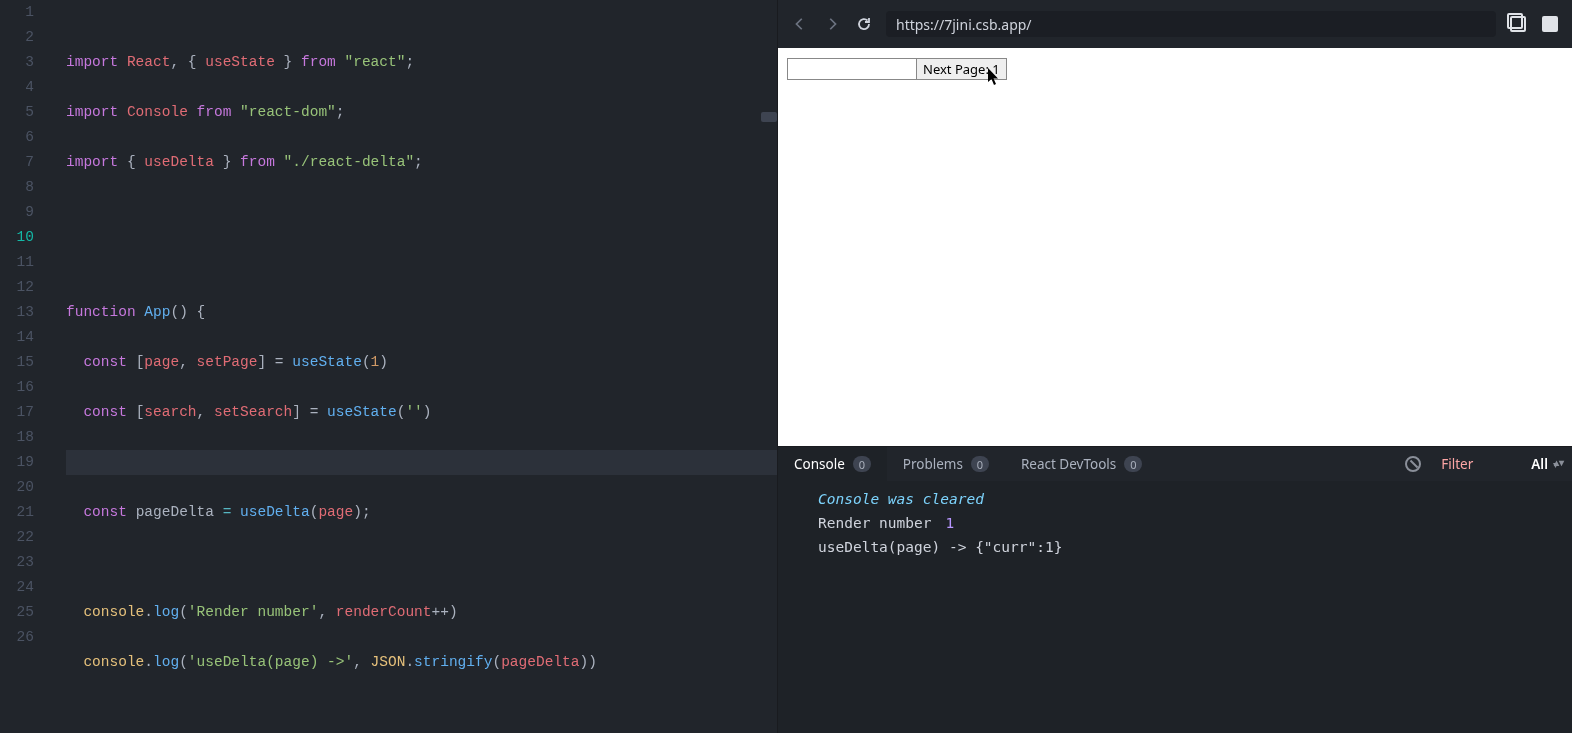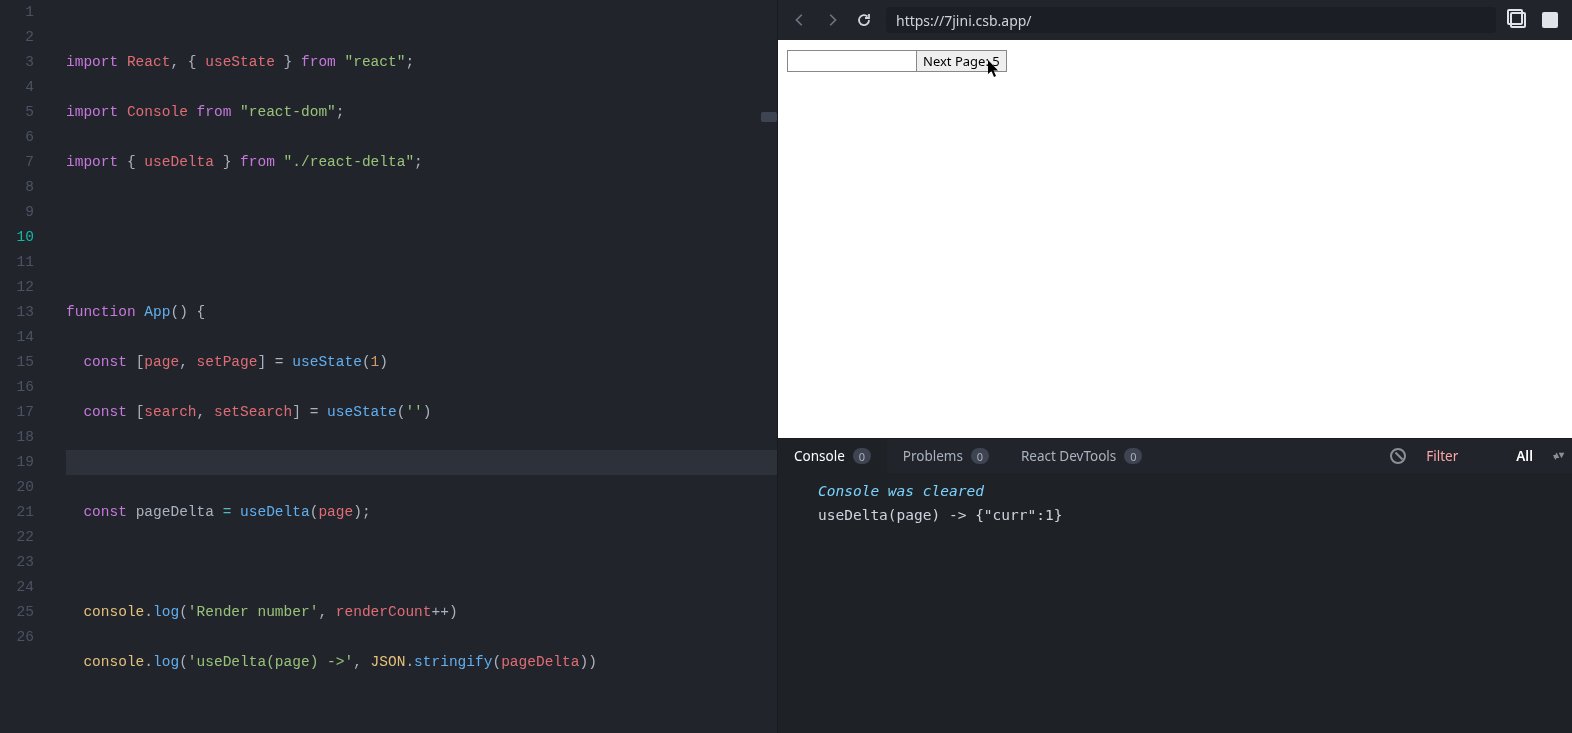--- a/index.html
+++ b/index.html
@@ -23,21 +23,21 @@
   .tok-fn   { color:#61afef; }
   .tok-op   { color:#56b6c2; }
   .tok-plain{ color:#abb2bf; }
   .mini-thumb { position:absolute; right:0; top:112px; width:16px; height:10px; background:#3e4451; border-radius:2px; }
 
   
   .vdiv { width:1px; background:#191b1f; }
 
   
   .browser { flex:1; height:100%; display:flex; flex-direction:column; background:#1e2227; }
-  .urlbar { height:40px; display:flex; align-items:center; gap:12px; padding:0 12px; background:#21252b; }
+  .urlbar { height:48px; display:flex; align-items:center; gap:12px; padding:0 12px; background:#21252b; }
   .ib { width:20px; height:20px; display:flex; align-items:center; justify-content:center; color:#cfd3dc; }
   .ib.dim { color:#6c7380; }
   .urlfield { flex:1; height:26px; background:#1b1e24; border-radius:4px; display:flex; align-items:center; padding:0 10px; color:#cfd3dc; font-family:system-ui,-apple-system,sans-serif; font-size:14px; }
   .sqicon { width:16px; height:16px; border:2px solid #e0e3e8; border-radius:2px; }
   .sqicon.stack { position:relative; }
   .sqicon.stack::before { content:""; position:absolute; left:-5px; top:-5px; width:16px; height:16px; border:2px solid #e0e3e8; border-radius:2px; box-sizing:border-box; }
   .sqicon.solid { background:#e0e3e8; border:none; }
 
   .preview { flex:0 0 398px; background:#fff; position:relative; }
   .pv-frame { position:absolute; left:9px; top:10px; display:flex; align-items:stretch; }
@@ -45,21 +45,21 @@
   .pv-btn { height:22px; border:1px solid #888; background:#efefef; font-family:system-ui,sans-serif; font-size:13px; padding:0 6px; margin-left:-1px; cursor:default; }
   .cursor-arrow { position:absolute; left:210px; top:20px; width:12px; height:18px; pointer-events:none; }
 
   .devtools { flex:1; background:#1e2227; display:flex; flex-direction:column; border-top:1px solid #191b1f; }
   .dt-tabs { height:34px; display:flex; align-items:center; background:#21252b; color:#abb2bf; font-family:system-ui,sans-serif; font-size:13.5px; }
   .dt-tab { padding:0 16px; height:34px; display:flex; align-items:center; gap:8px; }
   .dt-tab.active { background:#1e2227; color:#fff; }
   .badge { min-width:18px; height:16px; padding:0 4px; border-radius:8px; background:#3e4451; color:#aab0bc; font-size:11px; display:inline-flex; align-items:center; justify-content:center; }
   .dt-spacer { flex:1; }
   .dt-filter { width:90px; color:#fca5a5; padding:0 8px; }
-  .dt-select { color:#fff; font-weight:600; padding:0 8px; display:flex; align-items:flex-start; gap:21px; }
+  .dt-select { color:#fff; font-weight:600; padding:0 8px; display:flex; align-items:flex-start; gap:6px; }
   .dt-select .chev { font-size:10px; color:#8a8f99; }
   .dt-noentry { width:16px; height:16px; border:2px solid #8a8f99; border-radius:50%; position:relative; margin:0 12px 0 6px; }
   .dt-noentry::after { content:""; position:absolute; left:2px; top:5px; width:10px; height:2px; background:#8a8f99; transform:rotate(45deg); }
   .dt-console { flex:1; padding:6px 0; font-family:Menlo,Consolas,monospace; font-size:14.5px; }
   .dt-row { padding:4px 40px; color:#cfd3dc; }
   .dt-row .num { color:#b796ff; margin-left:14px; }
   .dt-row.meta { font-style:italic; color:#7dd3fc; }
   .dt-toggle { position:absolute; right:6px; top:0; height:34px; display:flex; align-items:center; color:#8a8f99; font-size:10px; padding:0 8px;}
   .dt-tabs { position:relative; }
 </style>
@@ -153,21 +153,21 @@
           <div class="sqicon stack"></div>
         </div>
       <div class="ib">
           <div class="sqicon solid"></div>
         </div>
     </div>
 
     <div class="preview">
       <div class="pv-frame">
         <input class="pv-input" value="" style="">
-        <button class="pv-btn">Next Page: 5</button>
+        <button class="pv-btn">Next Page: 1</button>
       </div>
       <svg class="cursor-arrow" viewBox="0 0 12 18">
           <path d="M0 0 L0 14 L3.5 11 L6 17 L8 16 L5.5 10.5 L10 10.5 Z" fill="#000"></path>
         </svg>
     </div>
 
     <div class="devtools">
       <div class="dt-tabs">
         <div class="dt-tab active">
           <span>Console</span>
@@ -185,17 +185,20 @@
         <div class="dt-noentry"></div>
         <div class="dt-filter">Filter</div>
         <div class="dt-select">
           <span>All</span>
           <span class="chev">▴▾</span>
         </div>
         <div class="dt-toggle">▾</div>
       </div>
       <div class="dt-console">
         <div class="dt-row meta">Console was cleared</div>
+        <div class="dt-row">
+          <span>Render number</span><span class="num">1</span>
+        </div>
         <div class="dt-row">useDelta(page) -&gt;  {"curr":1}</div>
       </div>
     </div>
   </div>
 </div>
 
 </body></html>

